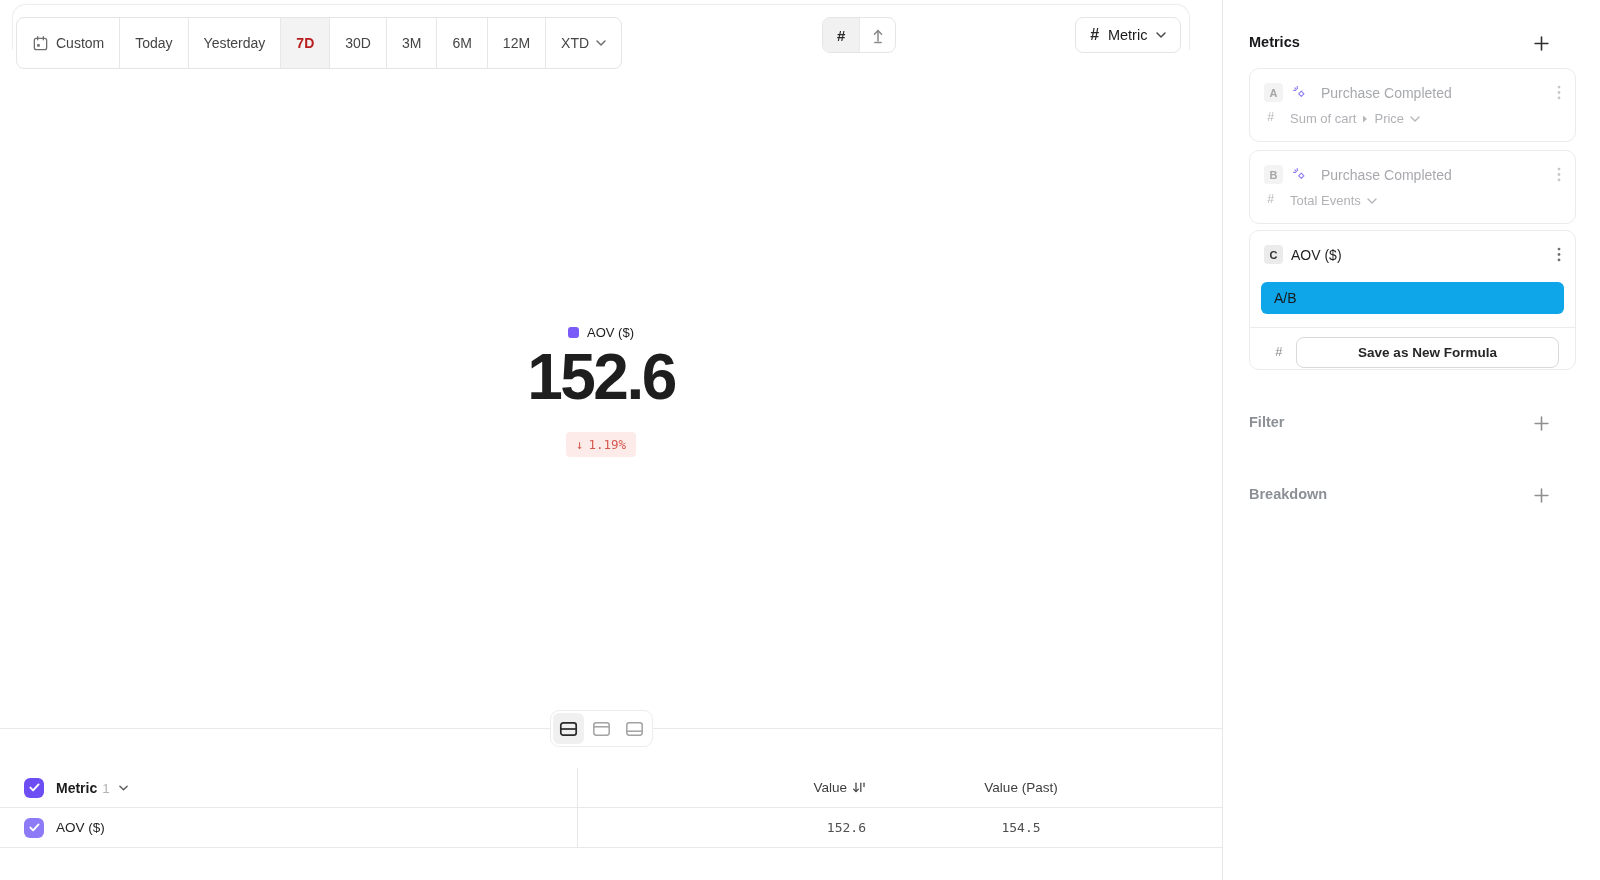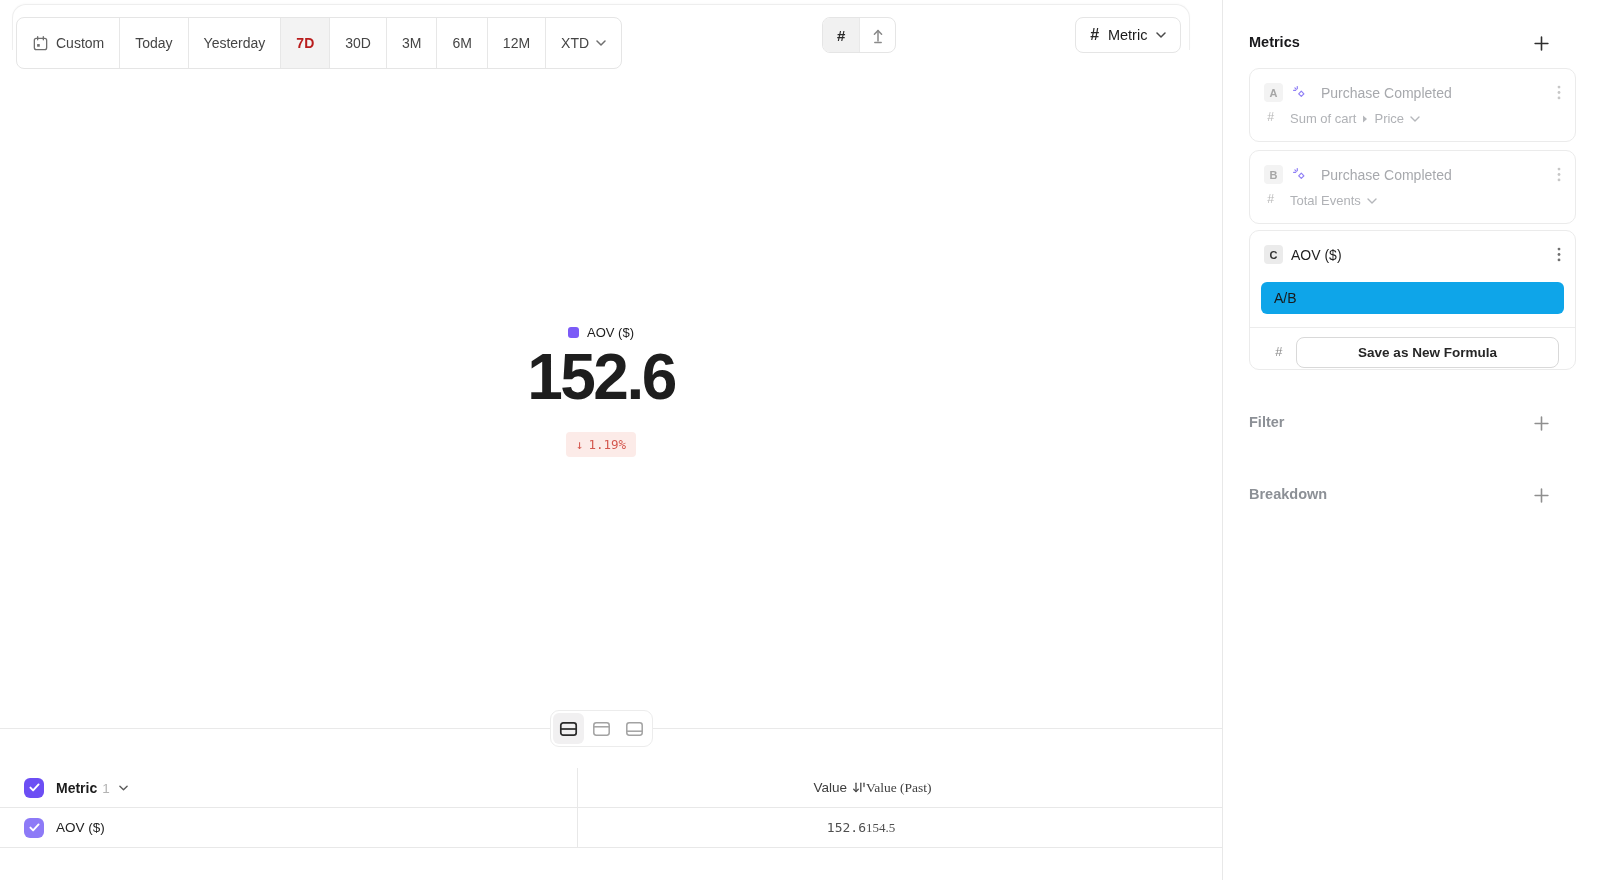--- a/index.html
+++ b/index.html
@@ -75,21 +75,21 @@
   .sw-btn { width:31px; height:31px; border-radius:6px; display:flex; align-items:center; justify-content:center; cursor:pointer; background:#fff; }
   .sw-btn.selected { background:#f1f0f1; }
 
   
   .t-row { position:absolute; left:0; width:1222px; display:flex; align-items:center; padding-left:24px; }
   .t-head { top:768px; height:40px; border-bottom:1px solid #e8e8e8; }
   .t-data { top:808px; height:40px; border-bottom:1px solid #e8e8e8; }
   .v-divider { position:absolute; left:577px; top:768px; width:1px; height:80px; background:#e8e8e8; }
   .cell-name { flex:1; display:flex; align-items:center; gap:12px; }
   .cell-value { width:289px; display:flex; justify-content:flex-end; align-items:center; gap:5px; }
-  .cell-past { width:310px; text-align:left;font-family:Liberation Serif, serif; }
+  .cell-past { width:310px; text-align:center; }
   .t-spacer { width:46px; }
   .checkbox {
     width:20px; height:20px; border-radius:6px; display:flex; align-items:center; justify-content:center; cursor:pointer;
   }
   .metric-head-label { font-size:14px; font-weight:700; color:#1c1c1c; }
   .metric-head-count { font-size:13.5px; color:#b3b3b3; margin-left:5px; }
   .col-label { font-size:13.5px; color:#3e3e3e; }
   .row-name { font-size:13.5px; color:#242424; }
   .num-cell { font-size:13px; color:#4f4f4f; }
 

